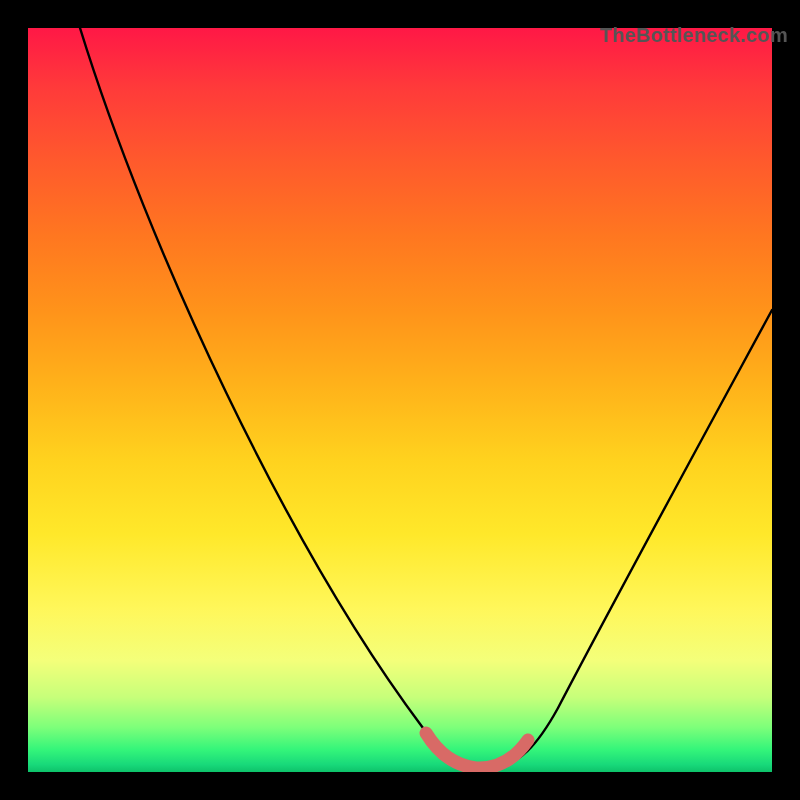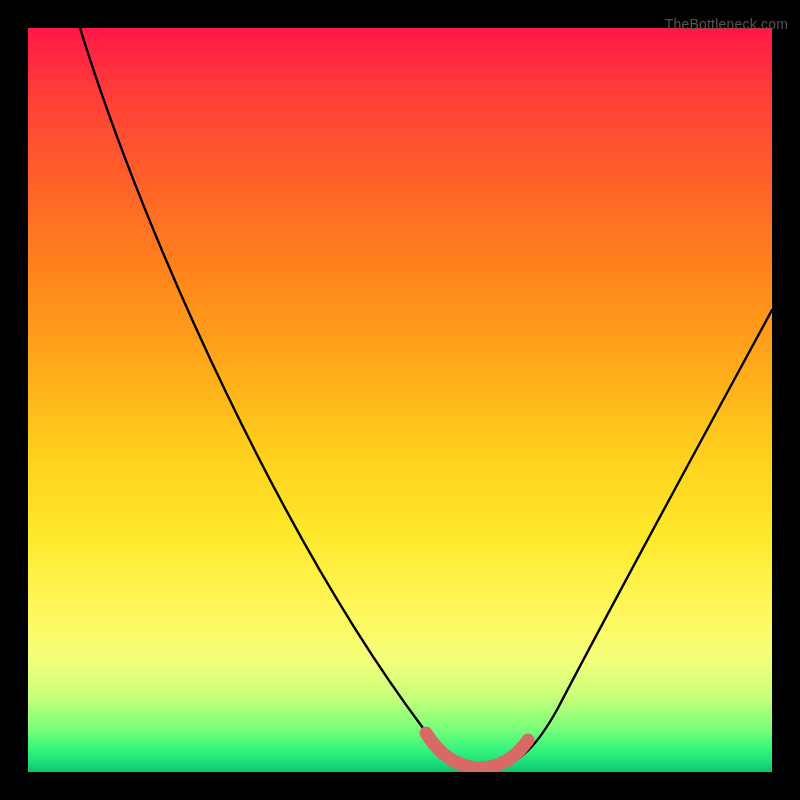--- a/index.html
+++ b/index.html
@@ -12,25 +12,25 @@
     font-family: Arial, Helvetica, sans-serif;
   }
   .frame {
     position: relative;
     width: 800px;
     height: 800px;
     background: #000;
   }
   .watermark {
     position: absolute;
-    top: 16px;
+    top: 24px;
     right: 12px;
     color: #555;
-    font-size: 14px;
-    font-weight: 400;
+    font-size: 20px;
+    font-weight: 700;
     letter-spacing: 0.2px;
     z-index: 20;
   }
   .plot {
     position: absolute;
     left: 28px;
     top: 28px;
     width: 744px;
     height: 744px;
     background: linear-gradient(to bottom,

